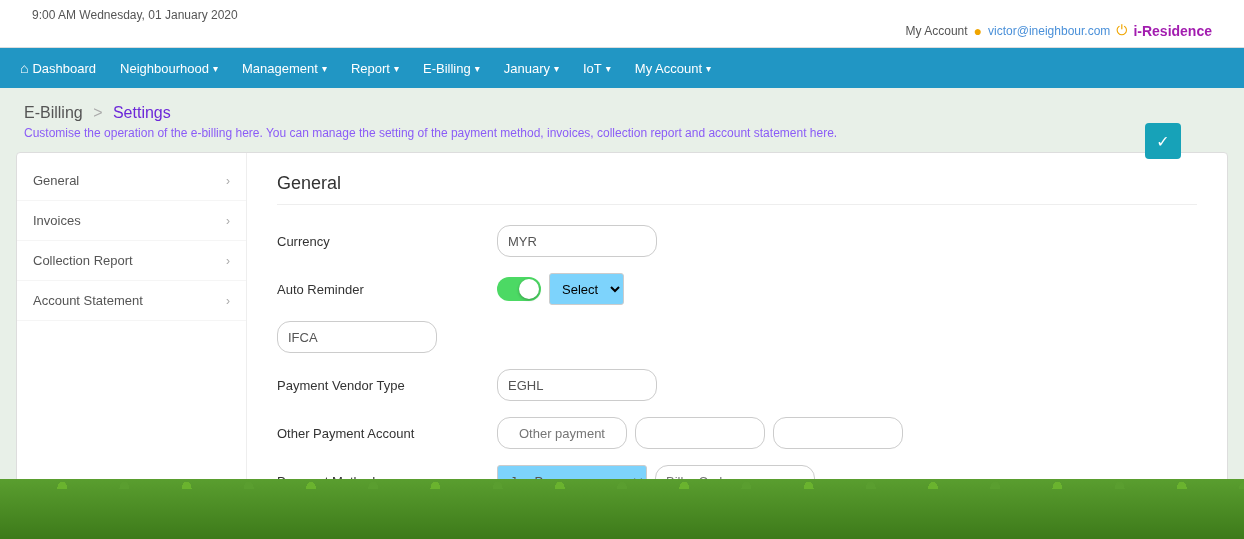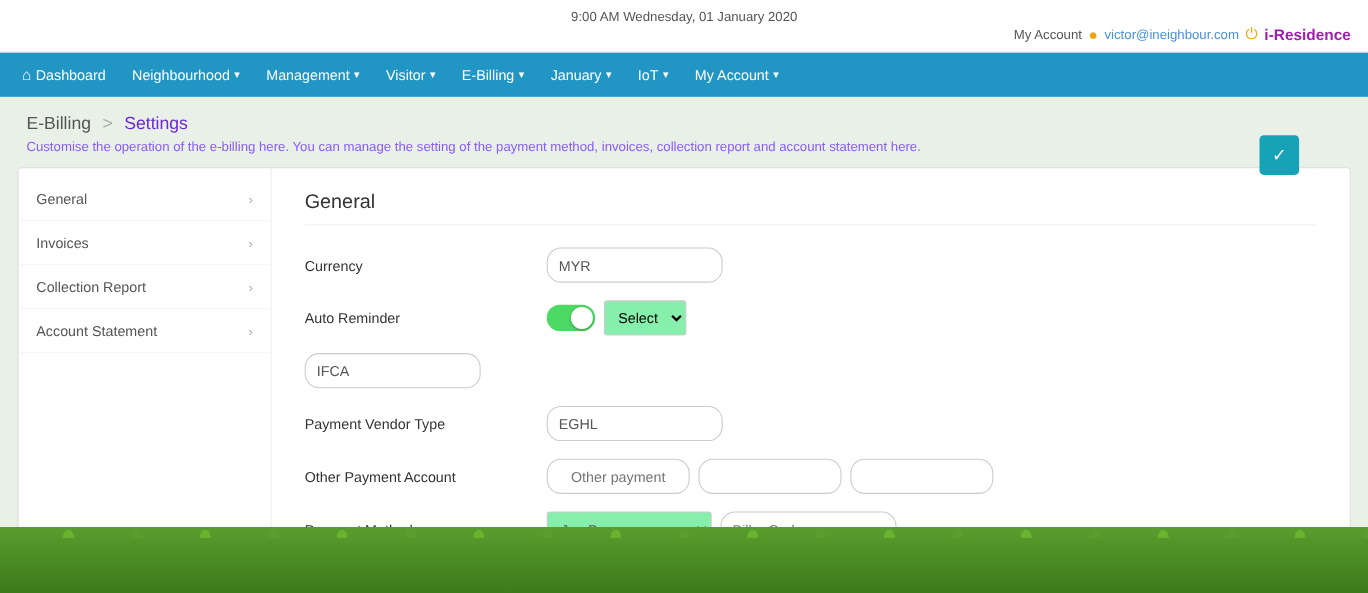--- a/index.html
+++ b/index.html
@@ -1,22 +1,22 @@
 <!DOCTYPE html>
 <html><head>
   <meta charset="utf-8">
   <style>
     * { box-sizing: border-box; margin: 0; padding: 0; }
     body { font-family: Arial, sans-serif; font-size: 13px; background: #e8f0e8; min-height: 539px; overflow: hidden; }
 
     
     .top-bar {
       background: #fff;
-      padding: 8px 16px;
-      text-align: center;
+      padding: 8px 32px;
+      text-align: left;
       font-size: 12px;
       color: #555;
       border-bottom: 1px solid #ddd;
     }
     .top-bar .time { display: block; }
     .top-bar .account-info { display: flex; align-items: center; justify-content: flex-end; gap: 6px; }
     .top-bar .app-name { font-weight: bold; font-size: 14px; color: #a21caf; }
     .account-link { color: #4a90d9; text-decoration: none; }
     .gold-icon { color: #f0a500; font-size: 14px; }
     .logout-icon { color: #f0a500; font-size: 14px; }
@@ -158,21 +158,21 @@
       right: 2px;
       box-shadow: 0 1px 3px rgba(0,0,0,0.3);
     }
 
     .select-control {
       border: 1px solid #ccc;
       border-radius: 3px;
       padding: 4px 8px;
       font-size: 13px;
       height: 32px;
-      background: #86efac;
+      background: #7dd3fc;
       cursor: pointer;
       outline: none;
     }
 
     
     .payment-inputs { display: flex; gap: 8px; }
     .payment-inputs input { width: 130px; text-align: center; }
 
     
     .payment-method-wrap { display: flex; gap: 8px; align-items: center; }
@@ -247,21 +247,21 @@
   </div>
   <div class="nav-item">
     <span>Neighbourhood</span>
     <span class="nav-arrow">▾</span>
   </div>
   <div class="nav-item">
     <span>Management</span>
     <span class="nav-arrow">▾</span>
   </div>
   <div class="nav-item">
-    <span>Visitor</span>
+    <span>Report</span>
     <span class="nav-arrow">▾</span>
   </div>
   <div class="nav-item">
     <span>E-Billing</span>
     <span class="nav-arrow">▾</span>
   </div>
   <div class="nav-item">
     <span>January</span>
     <span class="nav-arrow">▾</span>
   </div>

